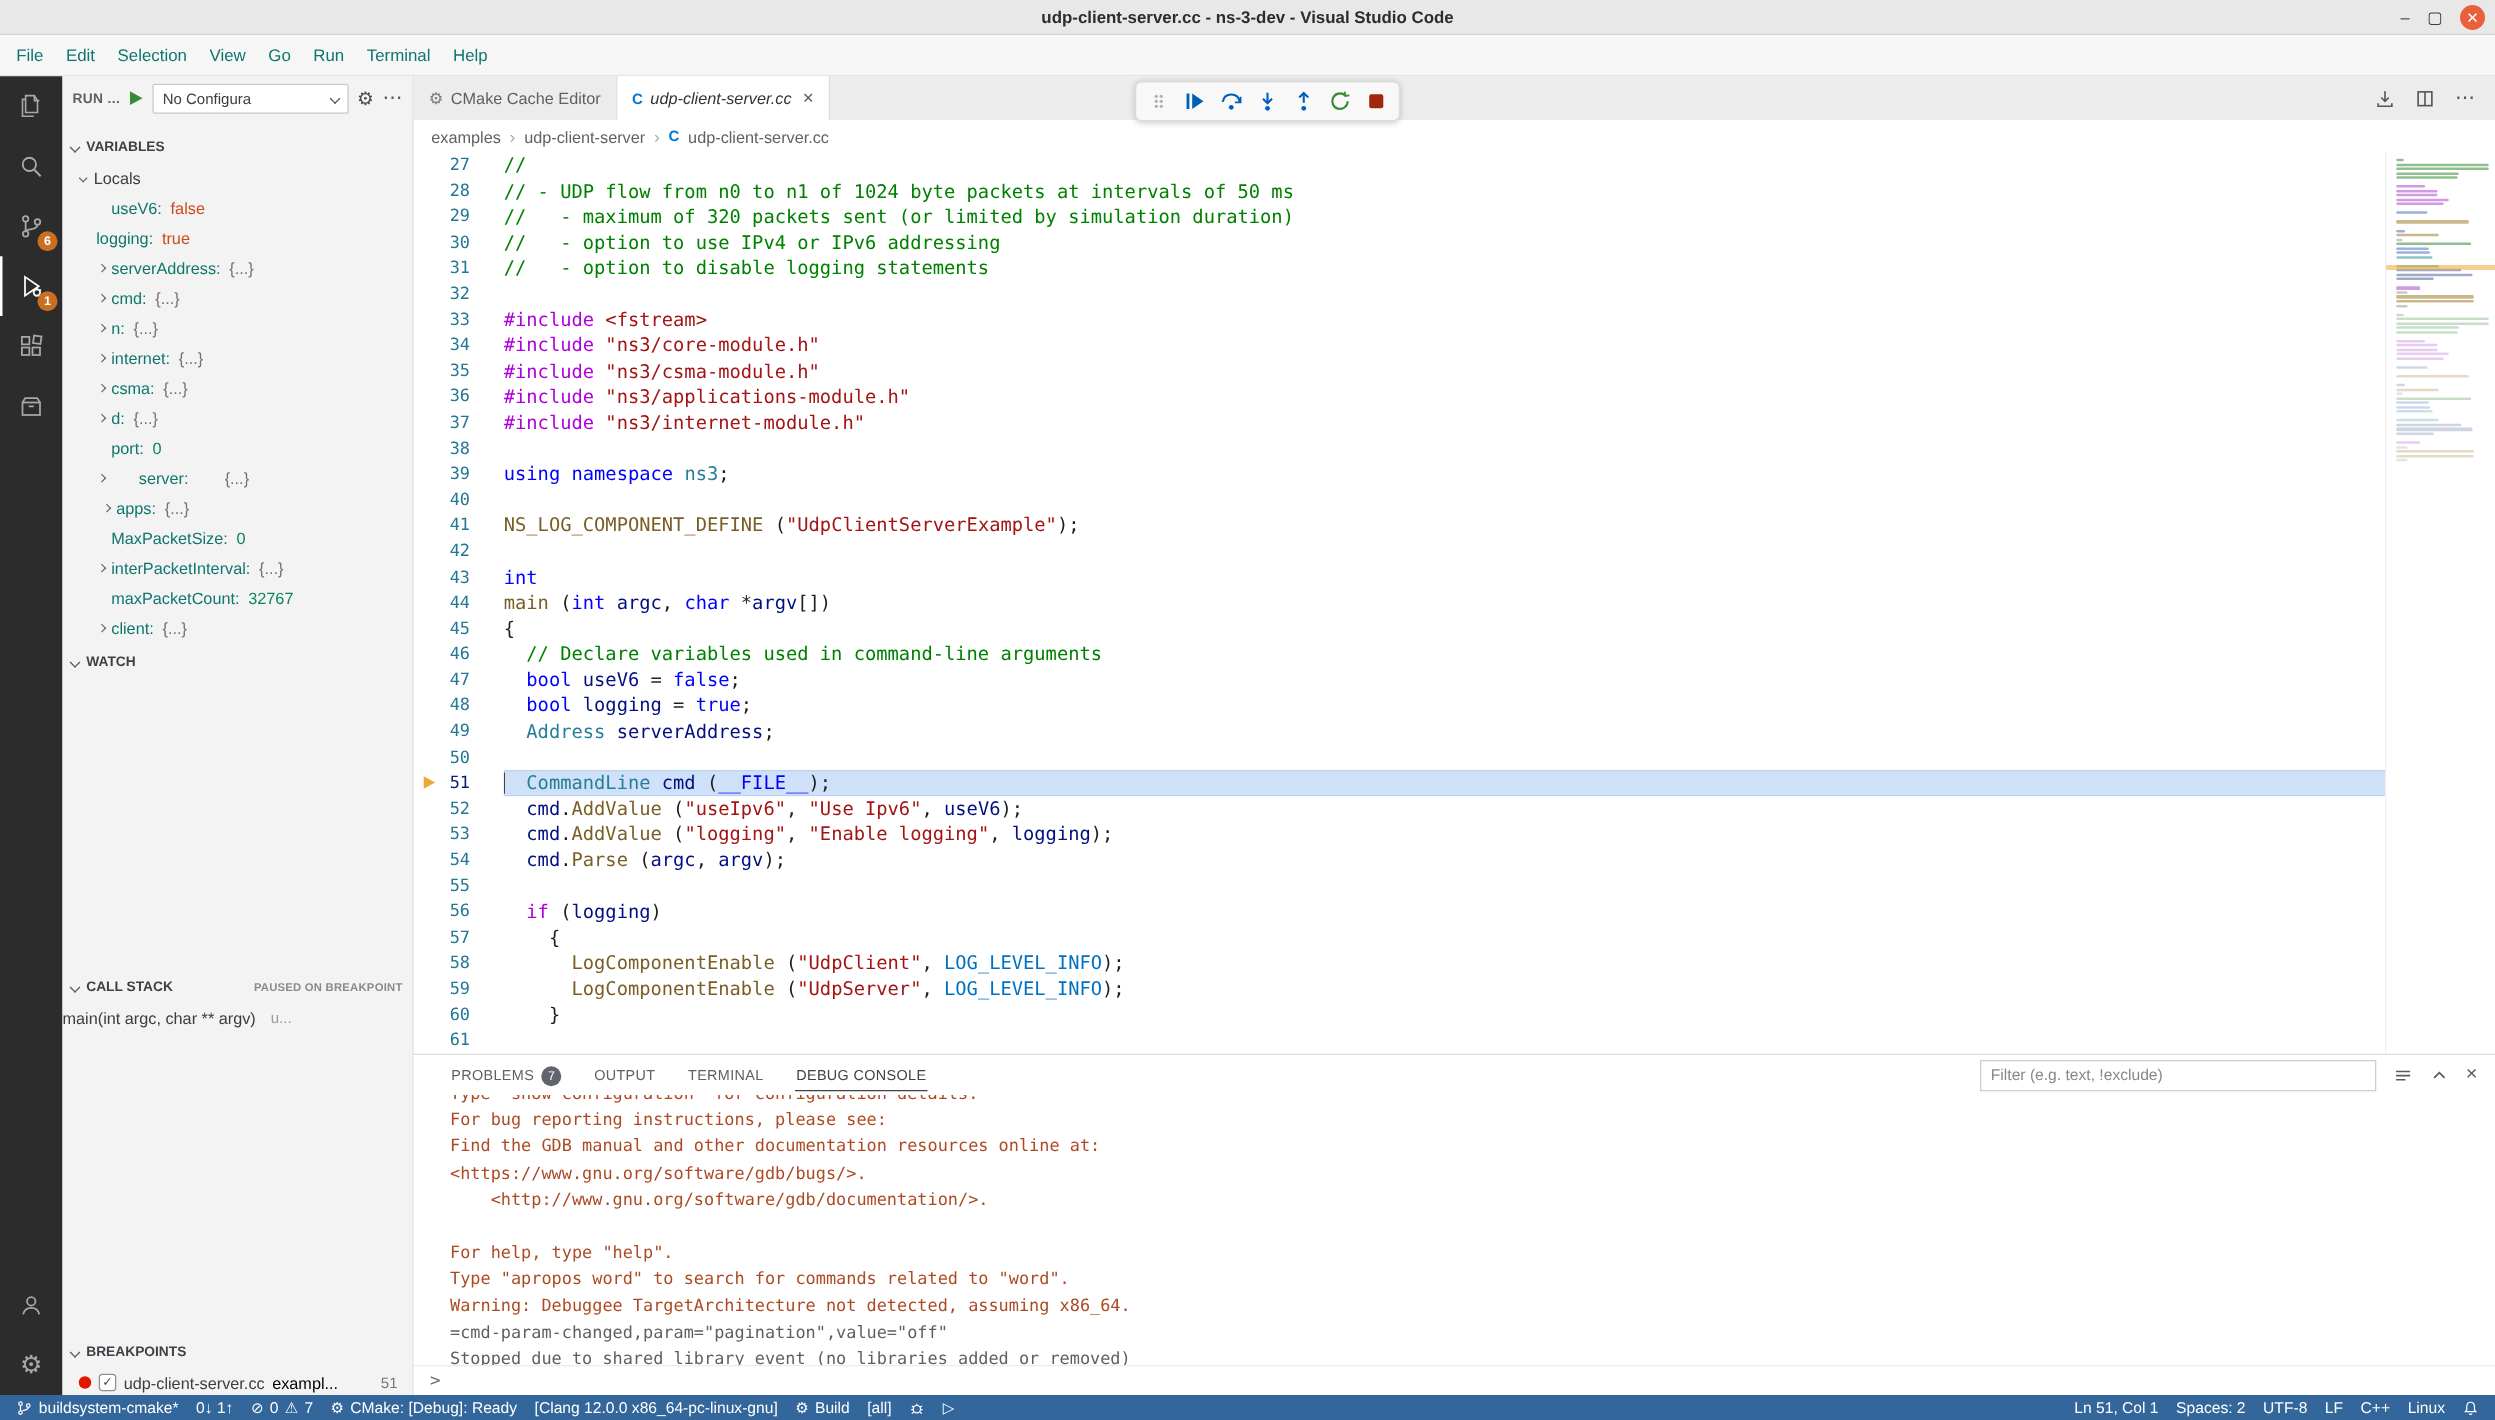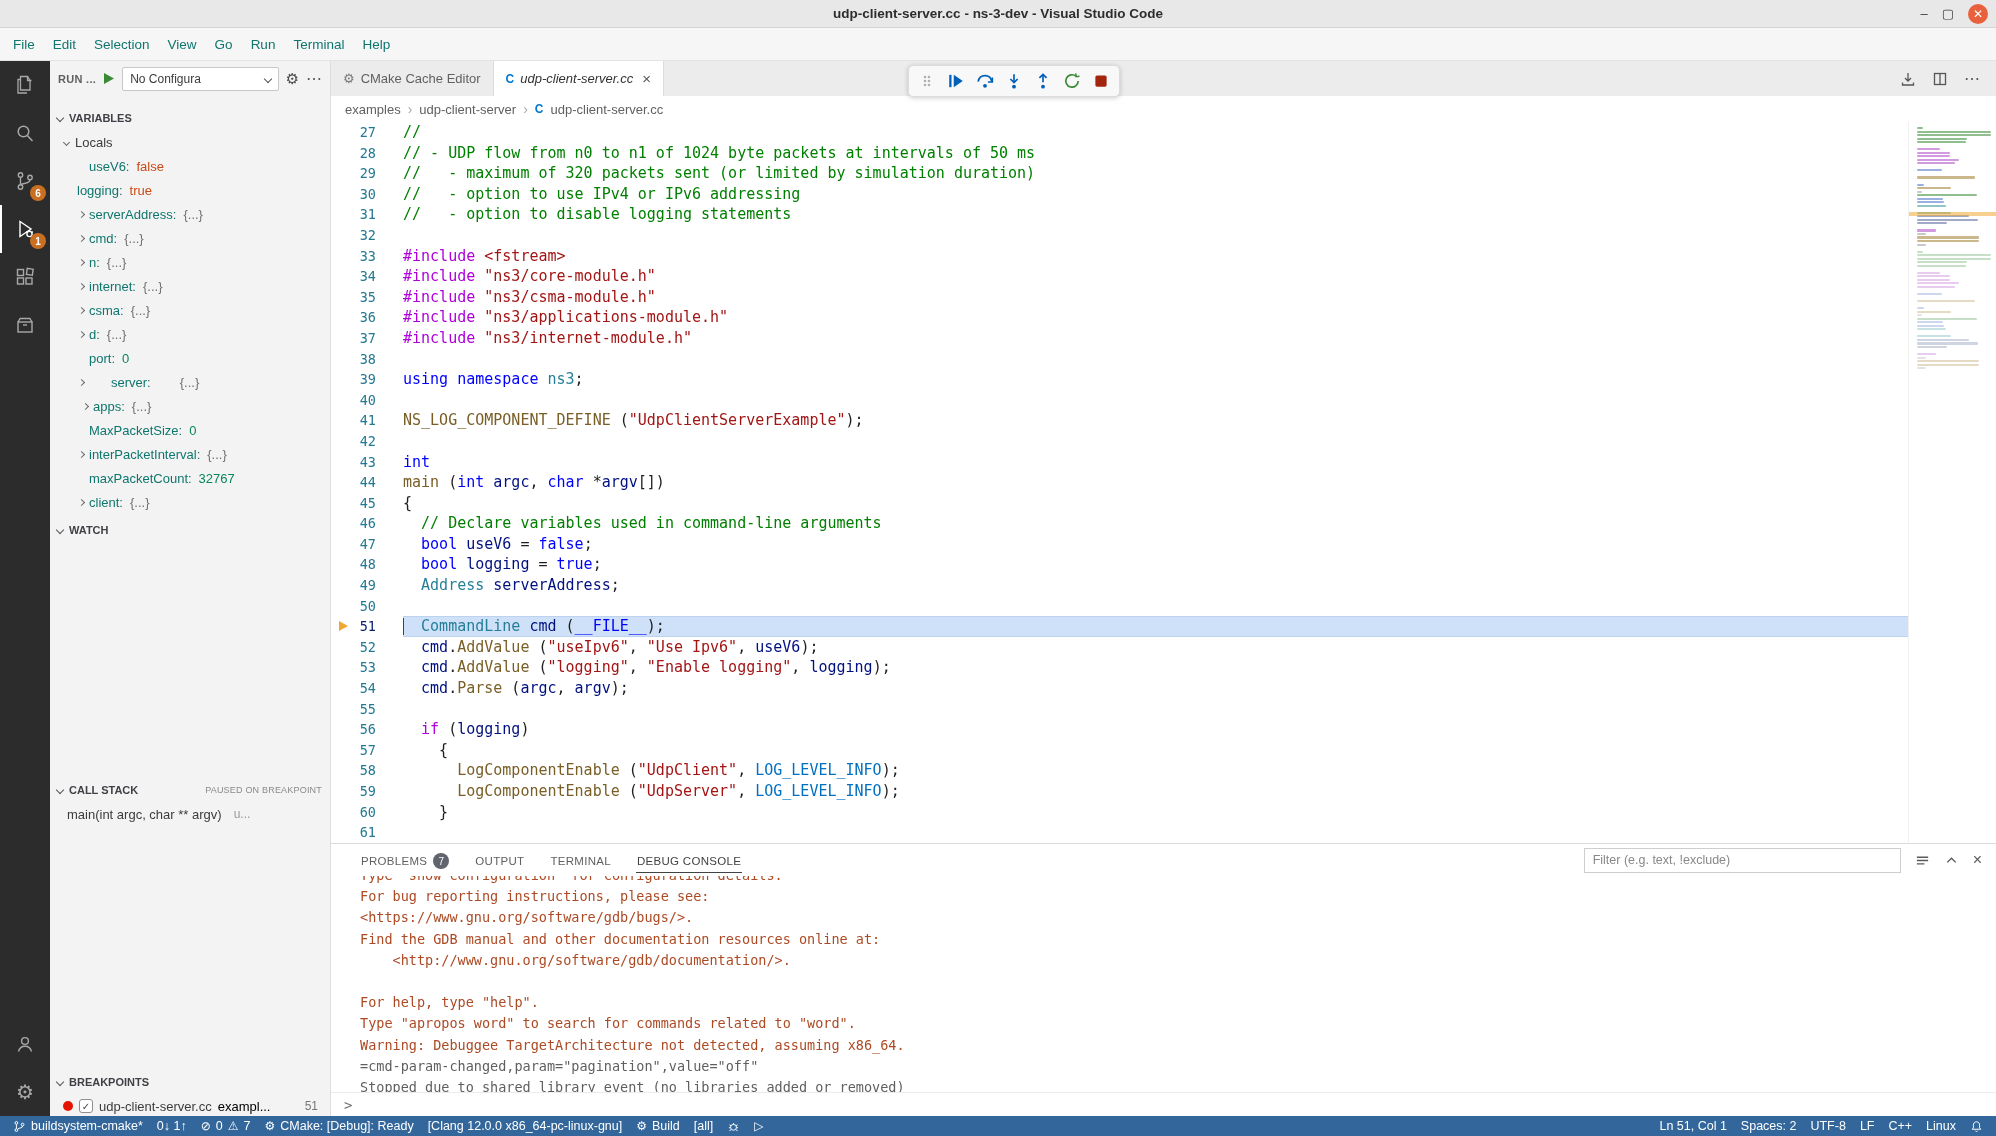--- a/index.html
+++ b/index.html
@@ -28,30 +28,30 @@
   .sidebar{width:281px;background:#f3f3f3;border-right:1px solid #ddd;flex:none;display:flex;flex-direction:column;font-size:13px;overflow:hidden}
   .run-bar{height:35px;display:flex;align-items:center;padding:0 8px;gap:7px;flex:none}
   .run-label{font-size:11px;font-weight:bold;color:#5f5f5f;letter-spacing:.3px;white-space:nowrap}
   .cfg-select{flex:1;height:24px;background:#fff;border:1px solid #c8c8c8;border-radius:2px;display:flex;align-items:center;padding:0 7px;font-size:12px;color:#3c3c3c;min-width:0}
   .cfg-select span{overflow:hidden;white-space:nowrap;flex:1}
   .chev{display:inline-block;width:6px;height:6px;border-right:1.4px solid #555;border-bottom:1.4px solid #555;transform:rotate(45deg)}
   .chev.right{transform:rotate(-45deg)}
   .chev.sm{width:5px;height:5px;border-color:#6a6a6a}
   .pane{overflow:hidden;flex:none;display:flex;flex-direction:column}
   .pane-header{height:24px;display:flex;align-items:center;gap:6px;padding-left:7px;font-size:11px;font-weight:bold;color:#3f3f46;flex:none}
-  .pane-badge{margin-left:auto;margin-right:8px;font-size:9px;font-weight:normal;color:#8a8a8a;letter-spacing:.2px}
+  .pane-badge{margin-left:auto;margin-right:8px;font-size:9px;font-weight:bold;color:#8a8a8a;letter-spacing:.2px}
   .row{height:24px;display:flex;align-items:center;flex:none;white-space:nowrap}
   .twist{width:15px;flex:none;display:flex;justify-content:center}
   .vname{color:#0f766e}
   .vval{margin-left:7px}
   .vval.bool{color:#cb4b16}
   .vval.num{color:#098658}
   .vval.obj{color:#717171}
   .locals-label{color:#3c3c3c}
-  .stack-frame{padding-left:17px}
+  .stack-frame{}
   .frame-file{color:#9a9a9a;margin-left:12px;font-size:12px}
   .bp-row{padding-left:13px;gap:6px}
   .bp-check{width:14px;height:14px;border:1px solid #8f8f8f;border-radius:3px;background:#fff;display:flex;align-items:center;justify-content:center;font-size:10px;color:#444}
   .bp-dot{width:10px;height:10px;border-radius:50%;background:#e51400}
   .bp-file{color:#3c3c3c}
   .bp-path{color:#000000}
   .bp-line{margin-left:auto;margin-right:12px;color:#777;font-size:12px}
   
   .editor-col{flex:1;display:flex;flex-direction:column;position:relative;min-width:0;background:#fff}
   .tabbar{height:35px;background:#ececec;display:flex;align-items:stretch;flex:none}
@@ -618,22 +618,22 @@
             <svg width="15" height="15" viewBox="0 0 16 16" stroke="currentColor" stroke-width="1.5" fill="none">
                 <path d="M3.5 10L8 5.5l4.5 4.5"></path>
               </svg>
           </span>
           <span class="picon" style="font-size:16px;line-height:1">×</span>
         </div>
       </div>
       <div class="console">
           <div class="cline red clip">Type "show configuration" for configuration details.</div>
           <div class="cline red">For bug reporting instructions, please see:</div>
+          <div class="cline red">Find the GDB manual and other documentation resources online at:</div>
           <div class="cline red">&lt;https://www.gnu.org/software/gdb/bugs/&gt;.</div>
-          <div class="cline red">Find the GDB manual and other documentation resources online at:</div>
           <div class="cline red">    &lt;http://www.gnu.org/software/gdb/documentation/&gt;.</div>
           <div class="cline red">&nbsp;</div>
           <div class="cline red">For help, type "help".</div>
           <div class="cline red">Type "apropos word" to search for commands related to "word".</div>
           <div class="cline red">Warning: Debuggee TargetArchitecture not detected, assuming x86_64.</div>
           <div class="cline gray">=cmd-param-changed,param="pagination",value="off"</div>
           <div class="cline gray">Stopped due to shared library event (no libraries added or removed)</div>
         </div>
       <div class="console-input">
         <span>&gt;</span>

